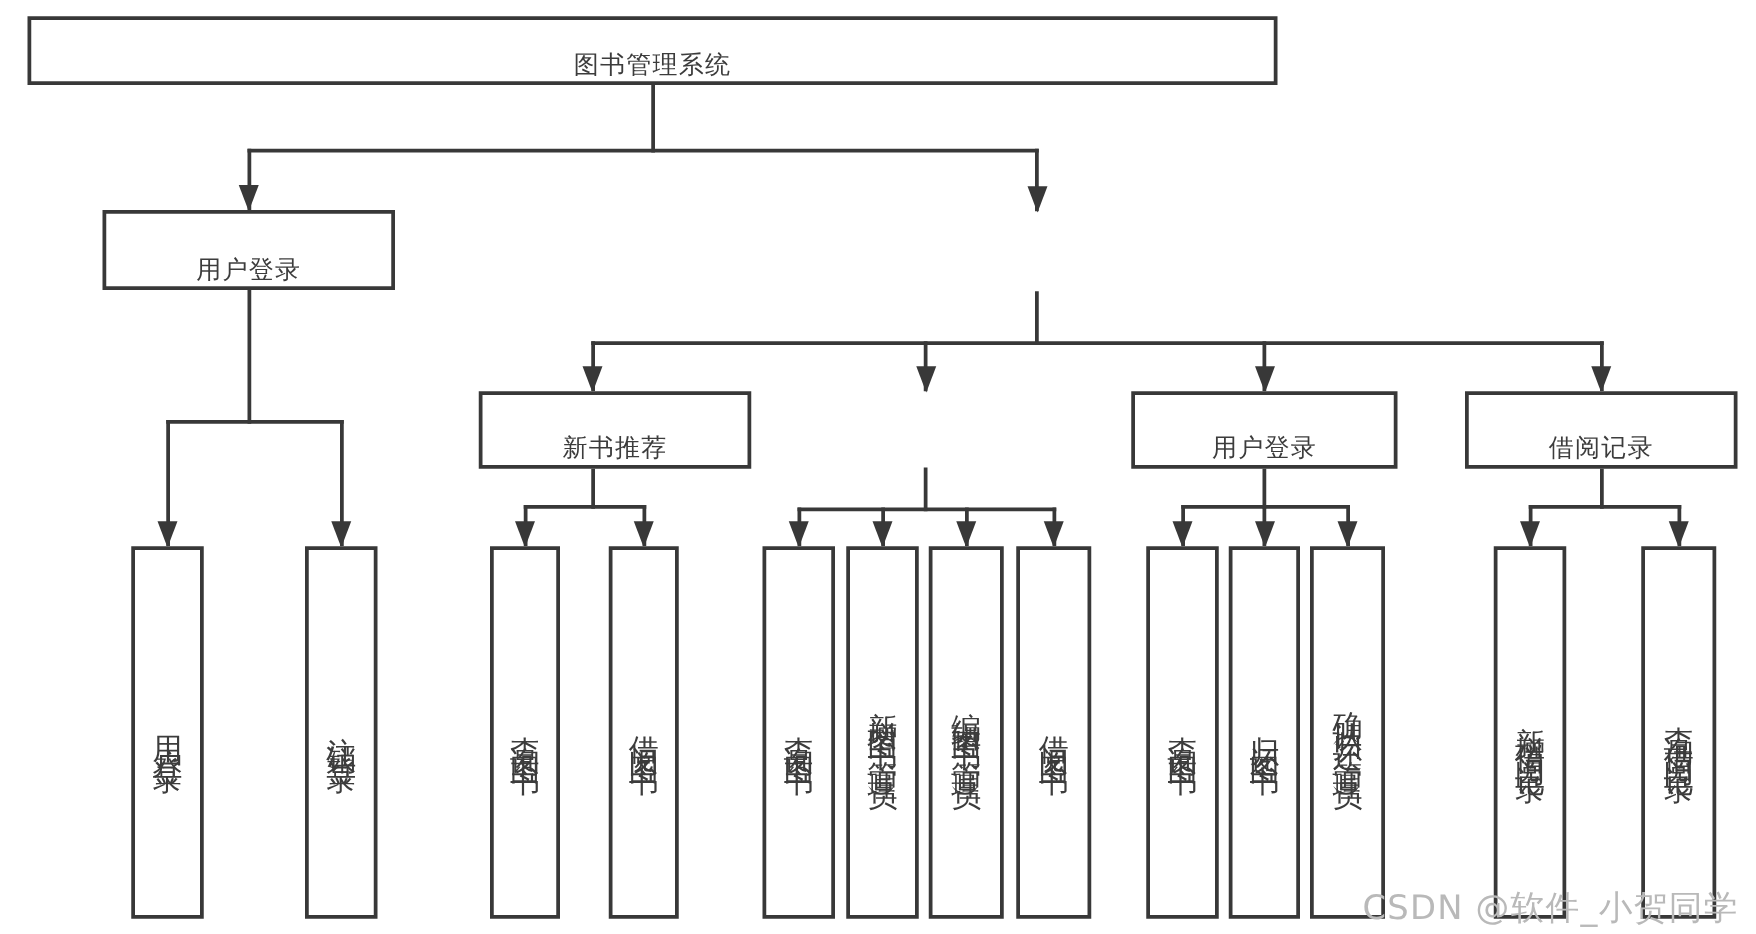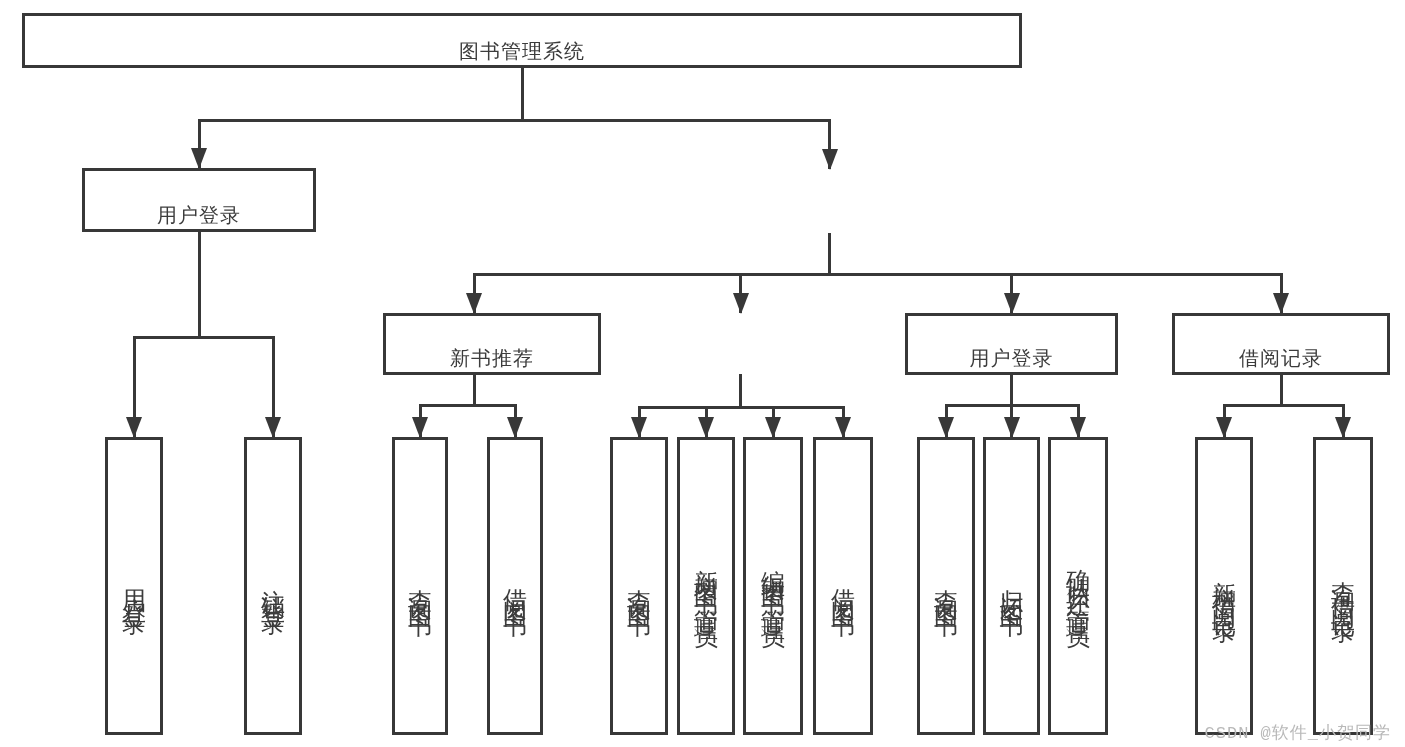--- a/index.html
+++ b/index.html
@@ -55,25 +55,24 @@
     height: 0;
     border-left: 8px solid transparent;
     border-right: 8px solid transparent;
     border-top: 21px solid var(--line, #383838);
     z-index: 1;
   }
   #watermark {
     position: absolute;
     right: 14px;
     bottom: 3px;
-    font-size: 17px;
+    font-size: 27px;
     letter-spacing: 1px;
     z-index: 3;
     white-space: nowrap;
-    font-family: Liberation Mono, monospace;
   }
 </style>
 </head>
 <body>
 
 <div id="stage" style="--line: #383838; --text: #3c3c3c;">
   <div id="watermark" style="color: rgb(185, 185, 185);">CSDN @软件_小贺同学</div>
 <div class="node horizontal" style="left: 22px; top: 13px; width: 1000px; height: 55px; background: rgb(255, 255, 255);">
       <span>图书管理系统</span>
     </div>

